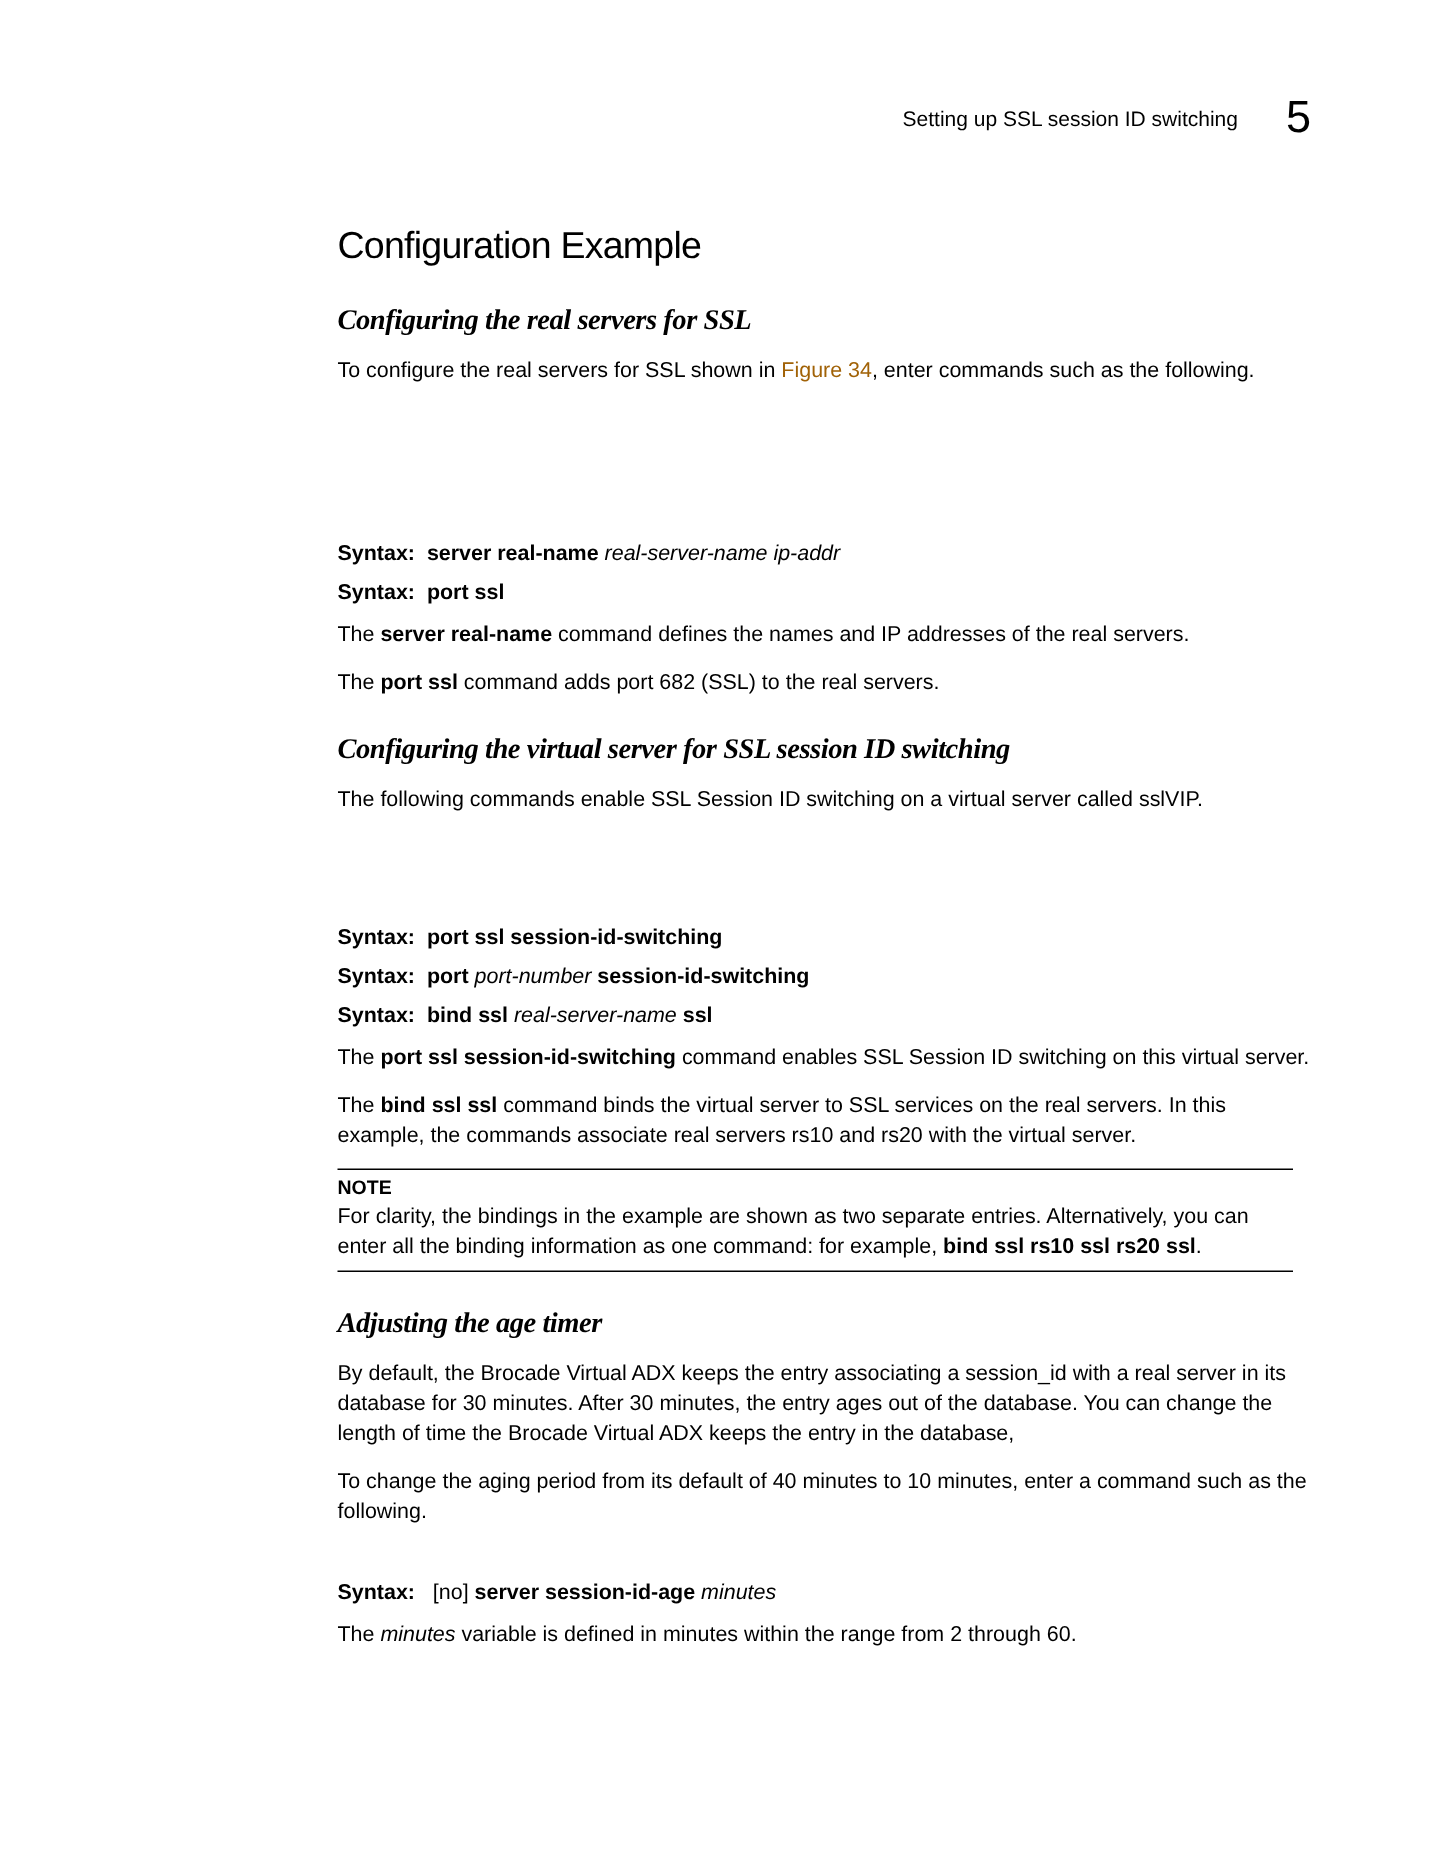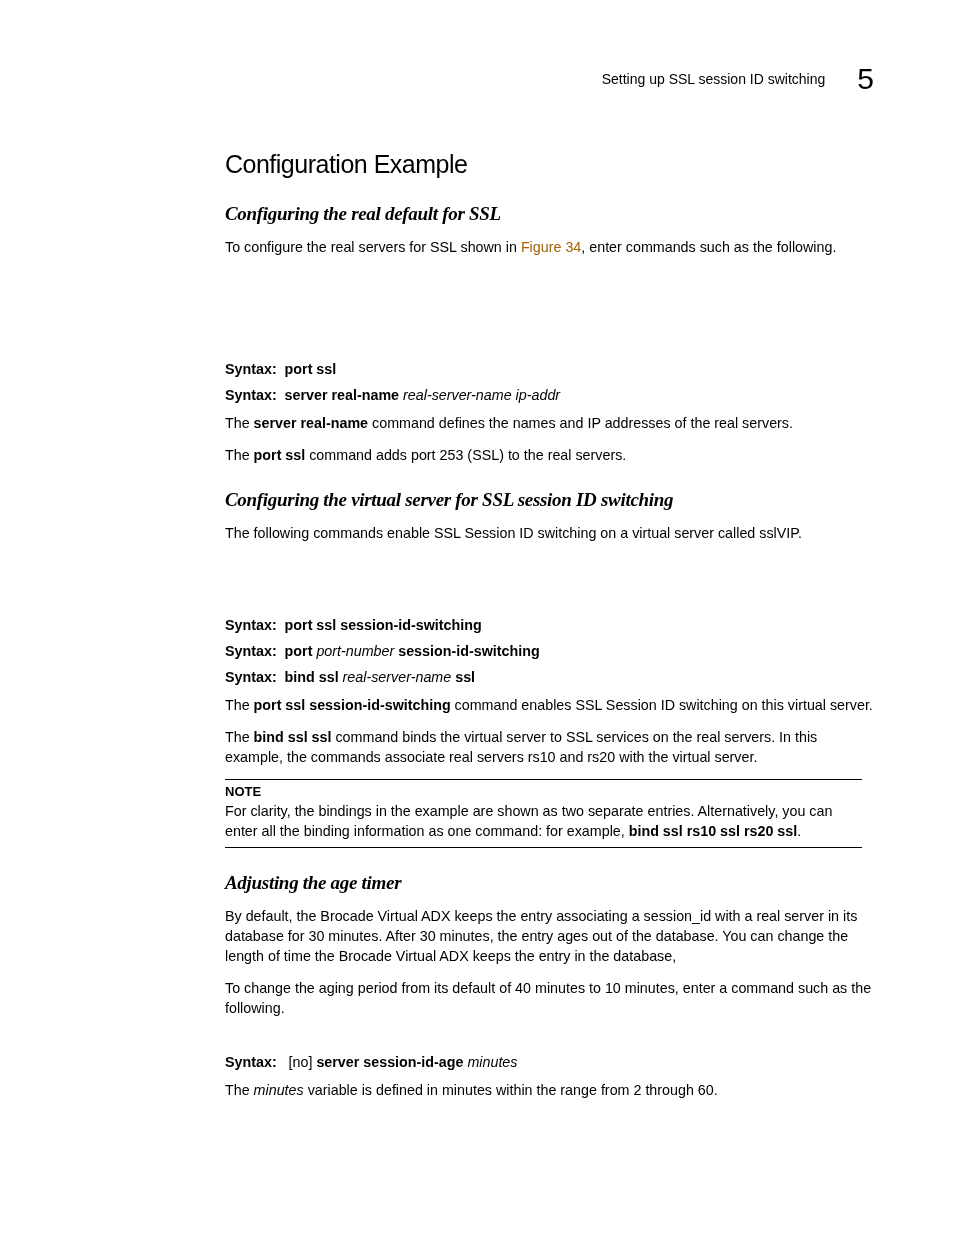--- a/index.html
+++ b/index.html
@@ -81,45 +81,45 @@
 
 <div class="page">
 
   <div class="header-row">
     <span>Setting up SSL session ID switching</span>
     <span class="chapter-num">5</span>
   </div>
 
   <h1 class="title">Configuration Example</h1>
 
-  <h2 class="subhead">Configuring the real default for SSL</h2>
+  <h2 class="subhead">Configuring the real servers for SSL</h2>
 
   <p>
     <span>To configure the real servers for SSL shown in </span><span class="link">Figure 34</span><span>, enter commands such as the following.</span>
   </p>
 
   <div class="spacer-lg"></div>
 
   <div class="syntax-line">
     <span class="bold">Syntax:</span>&nbsp;
-    <span class="bold">port ssl</span>
+    <span class="bold">server real-name</span>
+    <span class="ital">real-server-name ip-addr</span>
   </div>
 
   <div class="syntax-line">
     <span class="bold">Syntax:</span>&nbsp;
-    <span class="bold">server real-name</span>
-    <span class="ital">real-server-name ip-addr</span>
+    <span class="bold">port ssl</span>
   </div>
 
   <p>
     <span>The </span><span class="bold">server real-name</span><span> command defines the names and IP addresses of the real servers.</span>
   </p>
 
   <p>
-    <span>The </span><span class="bold">port ssl</span><span> command adds port 253 (SSL) to the real servers.</span>
+    <span>The </span><span class="bold">port ssl</span><span> command adds port 682 (SSL) to the real servers.</span>
   </p>
 
   <h2 class="subhead">Configuring the virtual server for SSL session ID switching</h2>
 
   <p>The following commands enable SSL Session ID switching on a virtual server called sslVIP.</p>
 
   <div class="spacer-md"></div>
 
   <div class="syntax-line">
     <span class="bold">Syntax:</span>&nbsp;

